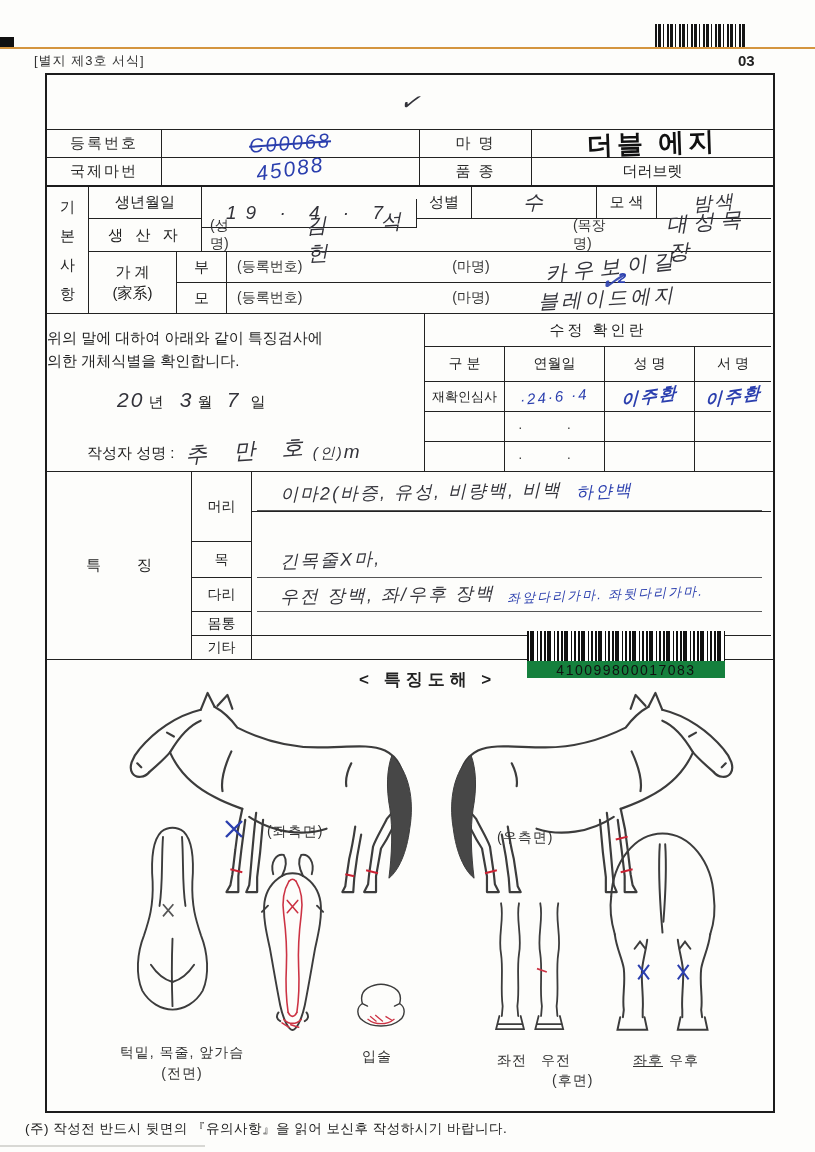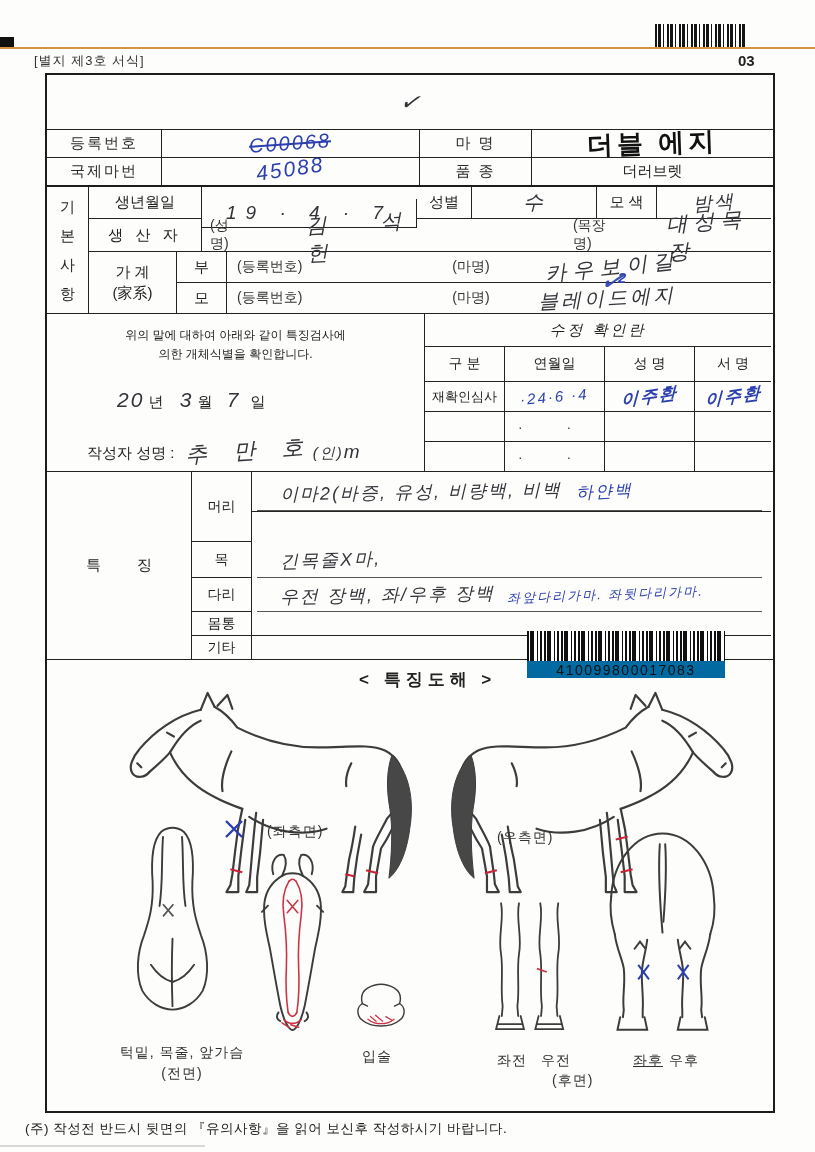--- a/index.html
+++ b/index.html
@@ -40,42 +40,42 @@
   .sec-basic { position:relative; height:127px; border-bottom:1px solid #222; }
   .abs { position:absolute; display:flex; align-items:center; font-size:15px; }
   .br { border-right:1px solid #222; } .bb { border-bottom:1px solid #222; }
   .center { justify-content:center; }
   .prelines { white-space:pre-line; }
   .paren { color:#333; font-size:14px; }
 
   
   .sec-confirm { position:relative; height:158px; border-bottom:1px solid #222; }
   .confirm-left { position:absolute; left:0; top:0; width:378px; height:157px; border-right:1px solid #222; }
-  .statement { text-align:center; font-size:12px; line-height:1.55; padding-top:12px; color:#222; }
+  .statement { font-size:15px; line-height:1.55; padding-top:12px; color:#222; }
   .dateline { position:absolute; left:70px; top:74px; font-size:15px; }
   .writerline { position:absolute; left:40px; top:122px; font-size:15px; display:flex; align-items:baseline; }
   .rev-table { position:absolute; left:378px; top:0; width:346px; height:157px; display:grid;
       grid-template-columns:80px 100px 90px 1fr; grid-template-rows:33px 35px 30px 30px 29px; }
-  .rev-title { grid-column:1/5; border-bottom:1px solid #222; display:flex; align-items:center; justify-content:center; font-size:15px; letter-spacing:3px;font-style:italic; }
+  .rev-title { grid-column:1/5; border-bottom:1px solid #222; display:flex; align-items:center; justify-content:center; font-size:15px; letter-spacing:3px; }
   .rcell { border-right:1px solid #222; border-bottom:1px solid #222; display:flex; align-items:center; justify-content:center; font-size:14px; overflow:visible; }
   .rcell.lc { border-right:none; } .rcell.lr { border-bottom:none; }
   .dots { letter-spacing:20px; color:#444; }
   .sig { font-size:17px; transform:rotate(-8deg) skewX(-10deg); font-weight:bold; }
 
   
   .sec-features { position:relative; height:188px; border-bottom:1px solid #222; }
   .feat-left { position:absolute; left:0; top:0; width:145px; height:187px; border-right:1px solid #222;
       display:flex; align-items:center; justify-content:center; font-size:15px; letter-spacing:36px; padding-left:36px; }
   .flab { position:absolute; left:145px; width:60px; border-right:1px solid #222; border-bottom:1px solid #222;
       display:flex; align-items:center; justify-content:center; font-size:14px; }
   .fval { position:absolute; left:205px; width:519px; border-bottom:1px solid #222; font-size:17px; padding-left:28px; display:flex; align-items:center; overflow:visible; white-space:nowrap; }
   .rule { position:absolute; left:210px; width:505px; height:1px; background:#555; }
 
   
-  .barcode-main { position:absolute; left:480px; top:556px; width:198px; background:#0369a1; z-index:5; text-align:center; }
+  .barcode-main { position:absolute; left:480px; top:556px; width:198px; background:#15803d; z-index:5; text-align:center; }
   .bars { height:30px; background:repeating-linear-gradient(90deg,#101010 0 2px,#fff 2px 3px,#101010 3px 7px,#fff 7px 10px,#101010 10px 11px,#fff 11px 13px,#101010 13px 15px,#fff 15px 17px); }
   .bnum { font-size:14px; letter-spacing:1.5px; color:#111; padding-top:1px; }
 
   
   .sec-diagram { position:relative; height:451px; }
   .dg-title { position:absolute; left:300px; top:8px; font-size:17px; font-weight:bold; letter-spacing:5px; color:#222;margin-left:12px; }
   .dg-label { position:absolute; font-size:14px; color:#333; letter-spacing:1px; }
   svg { display:block; }
   .mirror { transform:scaleX(-1); }
 

